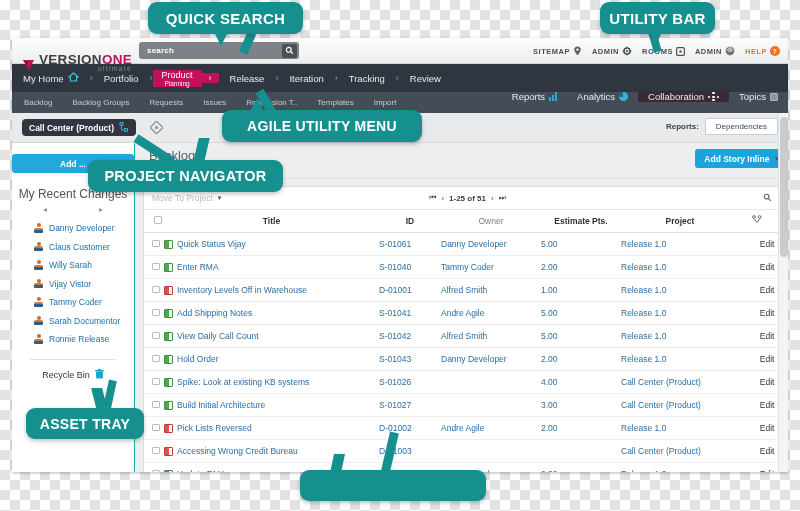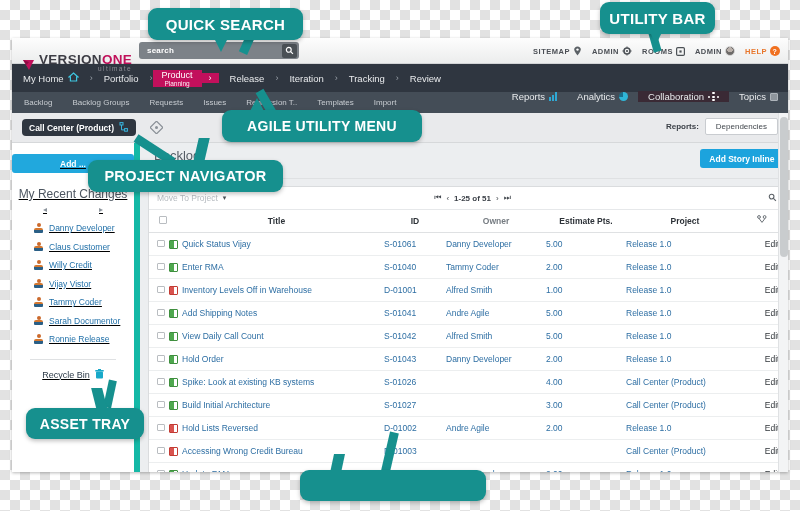--- a/index.html
+++ b/index.html
@@ -179,22 +179,21 @@
     font-size: 8px; color: #43484e; padding: 3px 10px;
     cursor: pointer;
   }
 
   
   .body-split { display: flex; height: 357px; background: #eceef0; }
 
   
   .rail {
     width: 196px; background: #ffffff; position: relative;
-    border-right: 6px solid #14b8a6;
-    text-decoration: underline;
+    border-right: 1px solid #14b8a6;
   }
   .rail-add {
     margin: 11px auto 0 auto; width: 122px; height: 19px;
     background: #21a8dd; border-radius: 3px;
     display: flex; align-items: center; justify-content: center;
     color: #fff; font-size: 8.5px; font-weight: bold;
     cursor: pointer;
   }
   .rail-title {
     text-align: center; font-size: 12px; color: #4c5560;
@@ -276,21 +275,21 @@
     position: absolute; right: 8px; display: flex; align-items: center; gap: 7px;
     color: #5c6268; font-size: 9px; cursor: pointer;
   }
 
   table.grid { width: 100%; border-collapse: collapse; table-layout: fixed; }
   table.grid th {
     text-align: center; font-size: 8.5px; font-weight: bold;
     color: #2d3238; padding: 5px 0 6px 0;
     border-bottom: 1px solid #dfe1e3;
   }
-  table.grid th.owner-h { color: #767c82; font-weight: bold; }
+  table.grid th.owner-h { color: #767c82; font-weight: normal; }
   table.grid td {
     font-size: 8.5px; color: #2d6ea3; padding: 6px 0;
     border-bottom: 1px solid #eceeef;
     white-space: nowrap; overflow: hidden; text-overflow: ellipsis;
   }
   td.est, th.est { color: #34383d; }
   .col-cb { width: 20px; padding-left: 8px !important; }
   .col-title { width: 215px; }
   .col-id { width: 62px; }
   .col-owner { width: 100px; }
@@ -350,21 +349,21 @@
     color: #ffffff;
     border-radius: 9px;
     font-weight: bold;
     letter-spacing: .3px;
     display: flex; align-items: center; justify-content: center;
     box-shadow: 0 2px 4px rgba(0,0,0,.25);
     z-index: 40;
     white-space: nowrap;
   }
   
-  #co-quick { left: 148px; top: 8px; width: 155px; height: 32px; font-size: 15px; }
+  #co-quick { left: 148px; top: 2px; width: 155px; height: 32px; font-size: 15px; }
   #co-quick .tail-tri {
     position: absolute; left: 66px; top: 30px;
     width: 0; height: 0;
     border-left: 7px solid transparent;
     border-right: 7px solid transparent;
     border-top: 14px solid #16908e;
   }
   
   #co-util { left: 600px; top: 2px; width: 115px; height: 32px; font-size: 15px; }
   #co-util .tail-tri {
@@ -626,21 +625,21 @@
                 <span class="head"></span>
                 <span class="body-s"></span>
               </span>
             <span>Claus Customer</span>
           </div>
           <div class="rail-row">
             <span class="person-ico">
                 <span class="head"></span>
                 <span class="body-s"></span>
               </span>
-            <span>Willy Credit</span>
+            <span>Willy Sarah</span>
           </div>
           <div class="rail-row">
             <span class="person-ico">
                 <span class="head"></span>
                 <span class="body-s"></span>
               </span>
             <span>Vijay Vistor</span>
           </div>
           <div class="rail-row">
             <span class="person-ico">
@@ -883,21 +882,21 @@
                       <span>Edit</span>
                       <span class="cav">▾</span>
                     </span>
                   </td>
                 </tr>
                 <tr>
                   <td class="col-cb"><span class="cb"></span></td>
                   <td class="col-title">
                     <span class="title-cell">
                       <span class="asset-ico asset-defect"></span>
-                      <span>Hold Lists Reversed</span>
+                      <span>Pick Lists Reversed</span>
                     </span>
                   </td>
                   <td class="col-id">D-01002</td>
                   <td class="col-owner">Andre Agile</td>
                   <td class="col-est est">2.00</td>
                   <td class="col-proj">Release 1.0</td>
                   <td class="col-edit">
                     <span class="edit-cell">
                       <span>Edit</span>
                       <span class="cav">▾</span>

